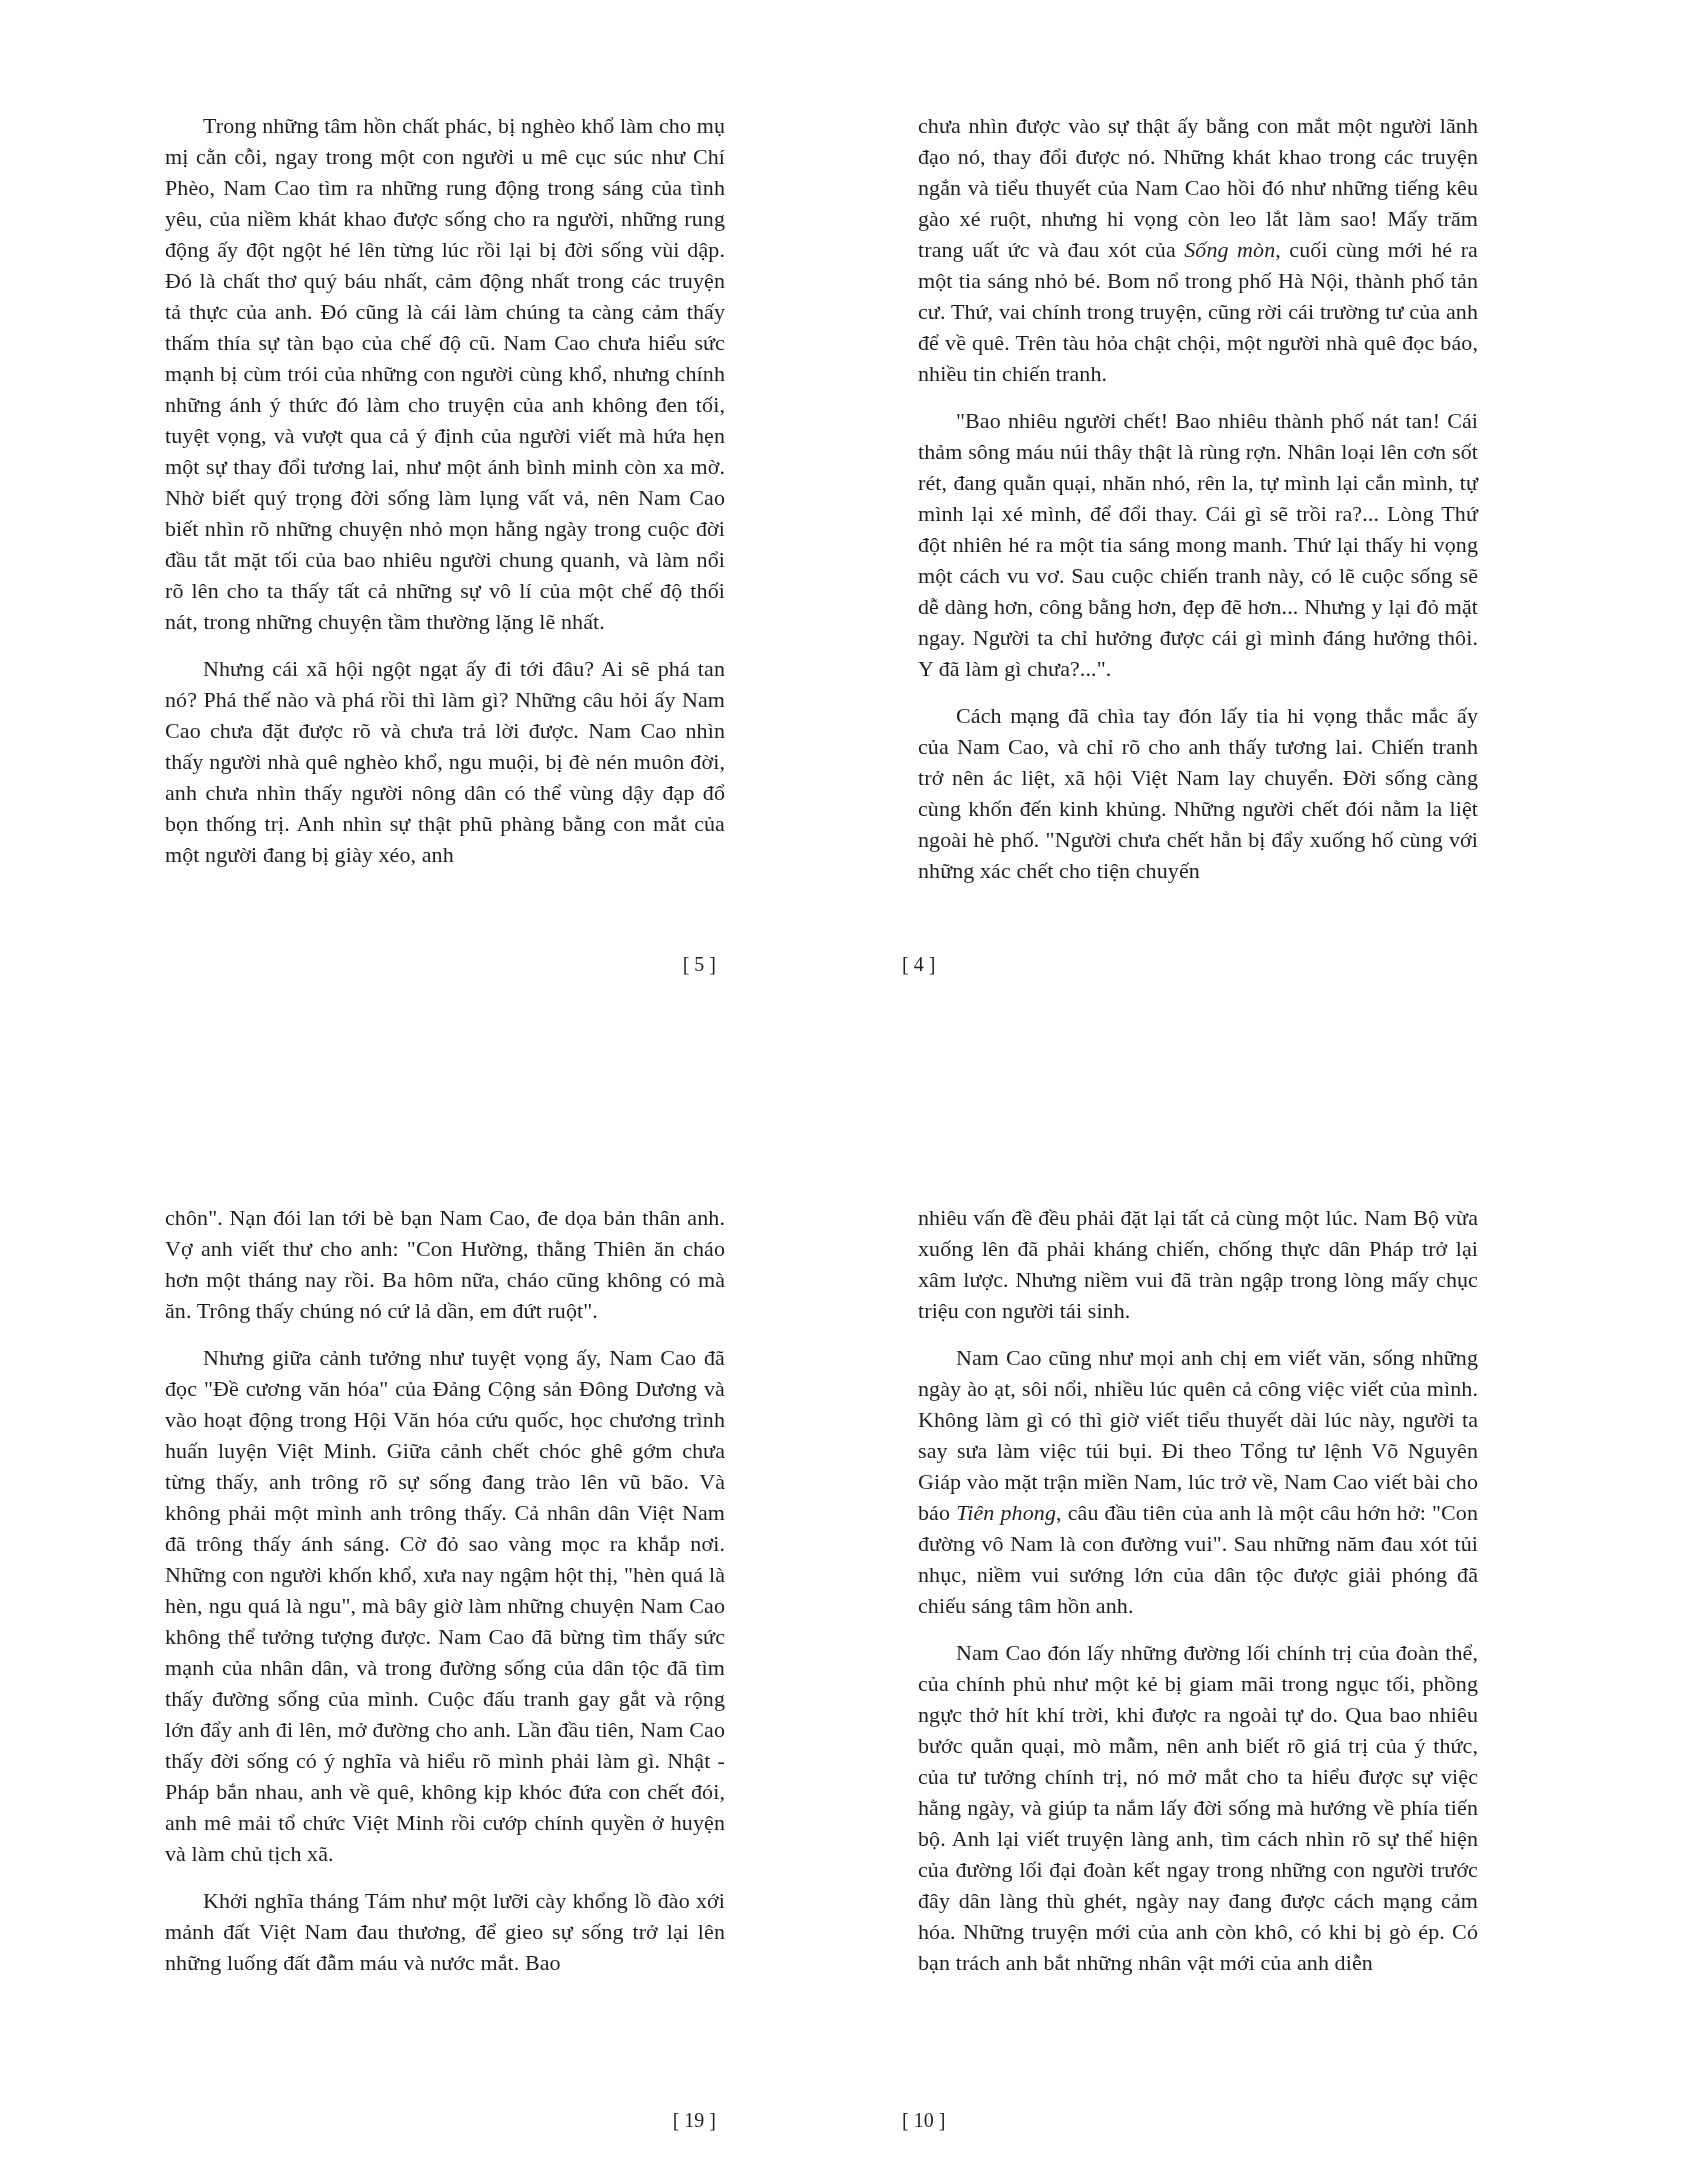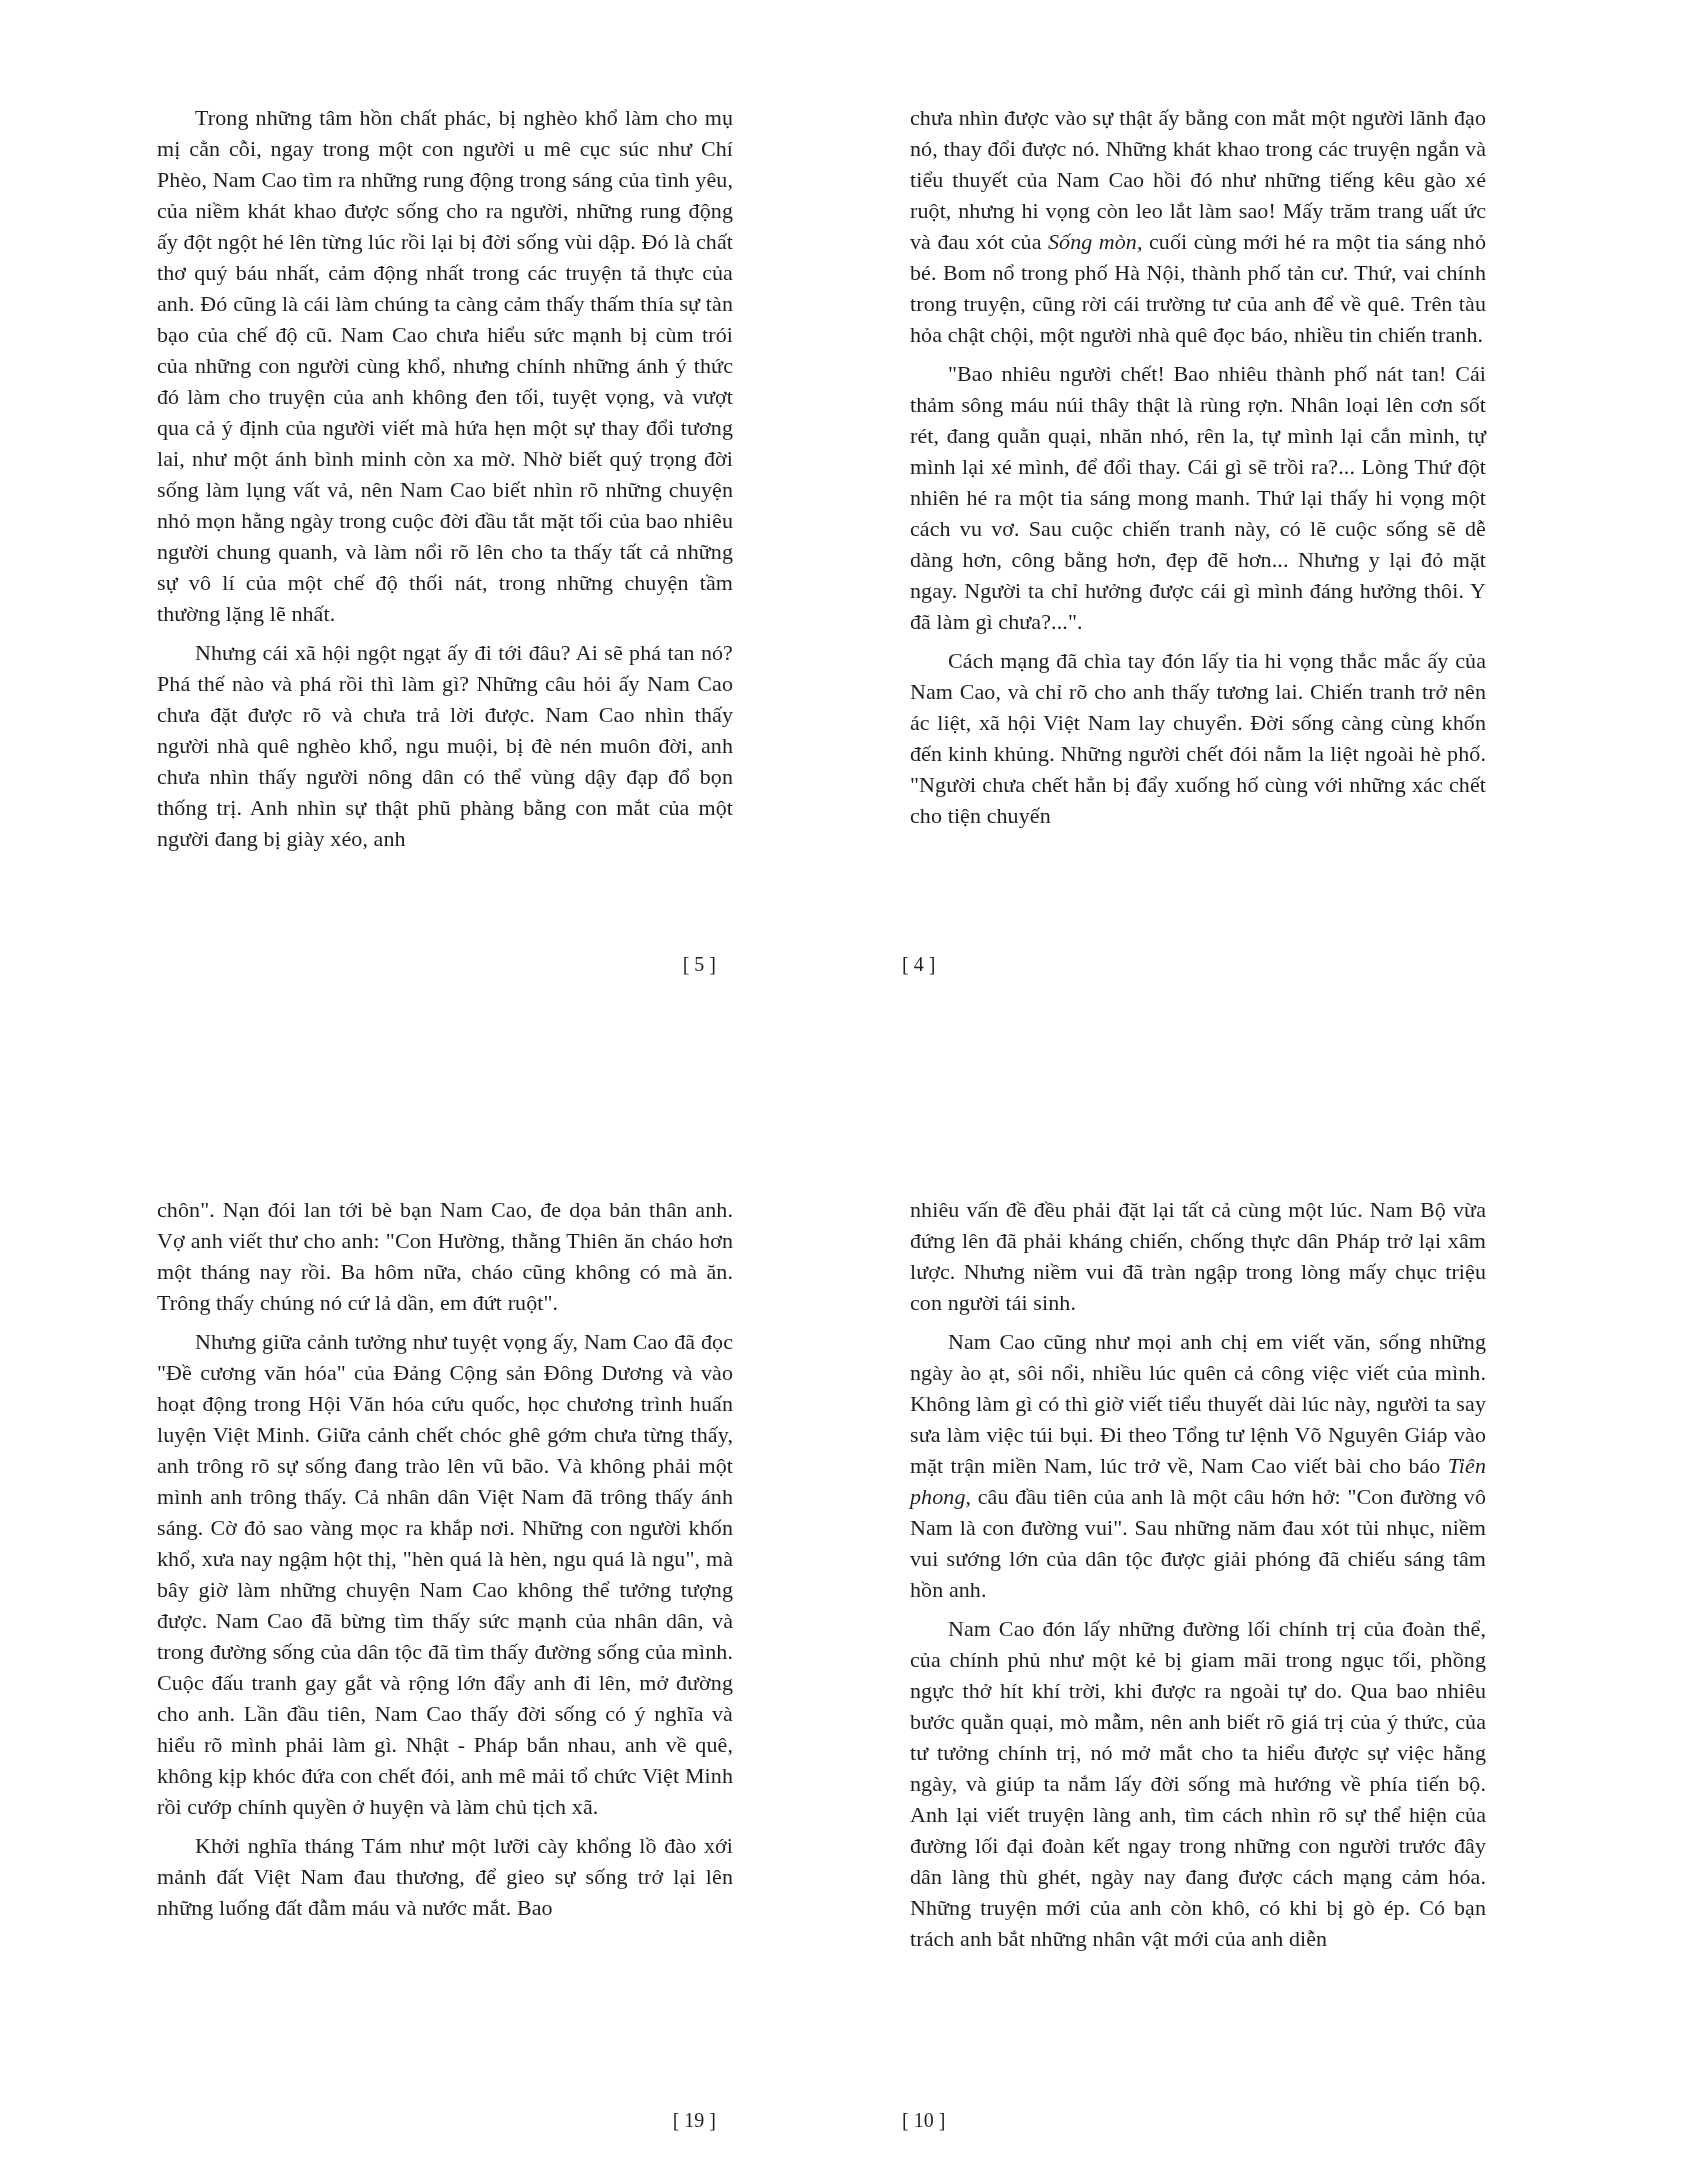--- a/index.html
+++ b/index.html
@@ -28,21 +28,21 @@
   .pos-tr { left: 902px; top: 94px; }
   .pos-bl { left: 149px; top: 1186px; }
   .pos-br { left: 902px; top: 1186px; }
   .page-body {
     text-align: justify;
     font-size: 22px;
     line-height: 31px;
     letter-spacing: 0.1px;
   }
   p.para {
-    margin: 8px;
+    margin: 16px;
     padding: 0;
   }
   p.para.indent {
     text-indent: 38px;
   }
   .italic {
     font-style: italic;
   }
   .page-number {
     position: absolute;
@@ -80,21 +80,21 @@
     <div class="page-body">
         <p class="para"><span>chôn". Nạn đói lan tới bè bạn Nam Cao, đe dọa bản thân anh. Vợ anh viết thư cho anh: "Con Hường, thằng Thiên ăn cháo hơn một tháng nay rồi. Ba hôm nữa, cháo cũng không có mà ăn. Trông thấy chúng nó cứ lả dần, em đứt ruột".</span></p>
         <p class="para indent"><span>Nhưng giữa cảnh tưởng như tuyệt vọng ấy, Nam Cao đã đọc "Đề cương văn hóa" của Đảng Cộng sản Đông Dương và vào hoạt động trong Hội Văn hóa cứu quốc, học chương trình huấn luyện Việt Minh. Giữa cảnh chết chóc ghê gớm chưa từng thấy, anh trông rõ sự sống đang trào lên vũ bão. Và không phải một mình anh trông thấy. Cả nhân dân Việt Nam đã trông thấy ánh sáng. Cờ đỏ sao vàng mọc ra khắp nơi. Những con người khốn khổ, xưa nay ngậm hột thị, "hèn quá là hèn, ngu quá là ngu", mà bây giờ làm những chuyện Nam Cao không thể tưởng tượng được. Nam Cao đã bừng tìm thấy sức mạnh của nhân dân, và trong đường sống của dân tộc đã tìm thấy đường sống của mình. Cuộc đấu tranh gay gắt và rộng lớn đẩy anh đi lên, mở đường cho anh. Lần đầu tiên, Nam Cao thấy đời sống có ý nghĩa và hiểu rõ mình phải làm gì. Nhật - Pháp bắn nhau, anh về quê, không kịp khóc đứa con chết đói, anh mê mải tổ chức Việt Minh rồi cướp chính quyền ở huyện và làm chủ tịch xã.</span></p>
         <p class="para indent"><span>Khởi nghĩa tháng Tám như một lưỡi cày khổng lồ đào xới mảnh đất Việt Nam đau thương, để gieo sự sống trở lại lên những luống đất đẫm máu và nước mắt. Bao</span></p>
       </div>
     <div class="page-number num-right">[ 19 ]</div>
   </section>
 
   <section class="page pos-br">
     <div class="page-body">
-        <p class="para"><span>nhiêu vấn đề đều phải đặt lại tất cả cùng một lúc. Nam Bộ vừa đứng lên đã phải kháng chiến, chống thực dân Pháp trở lại xâm lược. Nhưng niềm vui đã tràn ngập trong lòng mấy chục triệu con người tái sinh.</span></p>
+        <p class="para"><span>nhiêu vấn đề đều phải đặt lại tất cả cùng một lúc. Nam Bộ vừa xuống lên đã phải kháng chiến, chống thực dân Pháp trở lại xâm lược. Nhưng niềm vui đã tràn ngập trong lòng mấy chục triệu con người tái sinh.</span></p>
         <p class="para indent"><span>Nam Cao cũng như mọi anh chị em viết văn, sống những ngày ào ạt, sôi nổi, nhiều lúc quên cả công việc viết của mình. Không làm gì có thì giờ viết tiểu thuyết dài lúc này, người ta say sưa làm việc túi bụi. Đi theo Tổng tư lệnh Võ Nguyên Giáp vào mặt trận miền Nam, lúc trở về, Nam Cao viết bài cho báo </span><span class="italic">Tiên phong</span><span>, câu đầu tiên của anh là một câu hớn hở: "Con đường vô Nam là con đường vui". Sau những năm đau xót tủi nhục, niềm vui sướng lớn của dân tộc được giải phóng đã chiếu sáng tâm hồn anh.</span></p>
         <p class="para indent"><span>Nam Cao đón lấy những đường lối chính trị của đoàn thể, của chính phủ như một kẻ bị giam mãi trong ngục tối, phồng ngực thở hít khí trời, khi được ra ngoài tự do. Qua bao nhiêu bước quằn quại, mò mẫm, nên anh biết rõ giá trị của ý thức, của tư tưởng chính trị, nó mở mắt cho ta hiểu được sự việc hằng ngày, và giúp ta nắm lấy đời sống mà hướng về phía tiến bộ. Anh lại viết truyện làng anh, tìm cách nhìn rõ sự thể hiện của đường lối đại đoàn kết ngay trong những con người trước đây dân làng thù ghét, ngày nay đang được cách mạng cảm hóa. Những truyện mới của anh còn khô, có khi bị gò ép. Có bạn trách anh bắt những nhân vật mới của anh diễn</span></p>
       </div>
     <div class="page-number num-left">[ 10 ]</div>
   </section>
 
 </div>
 
 
 </body></html>

